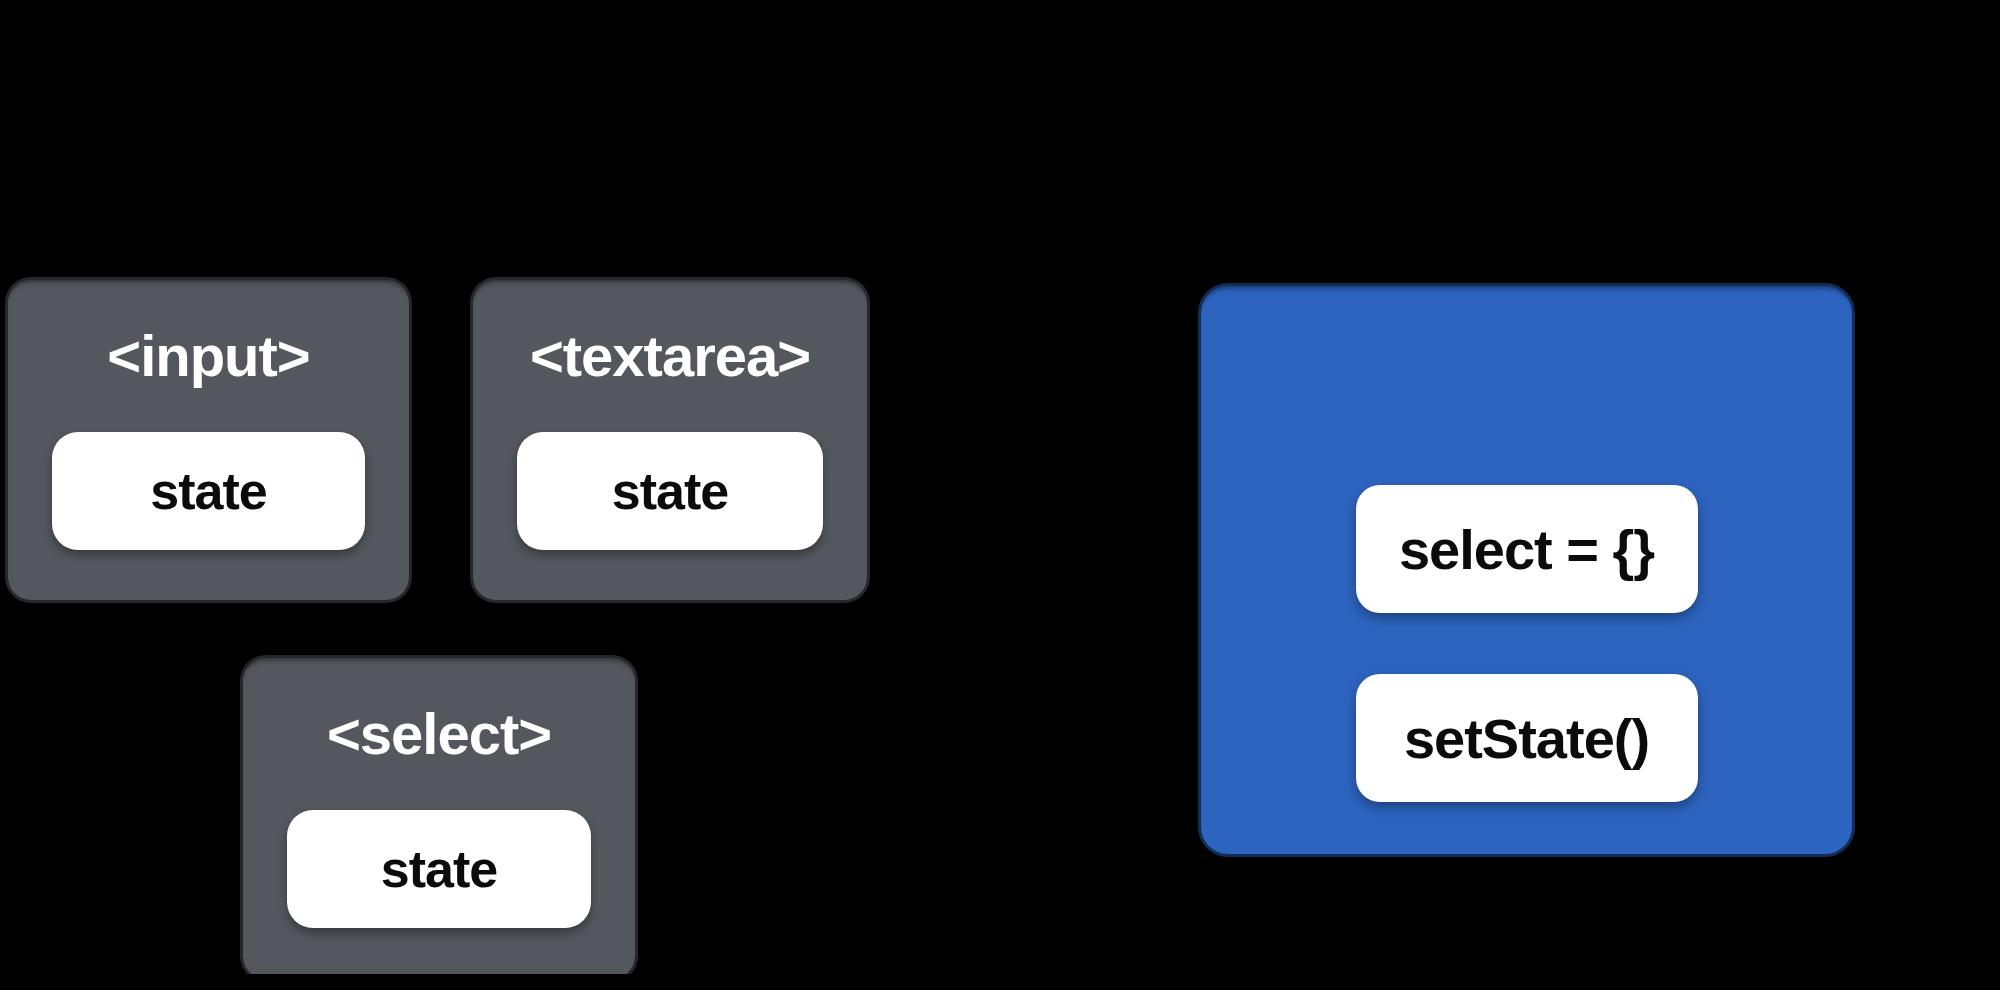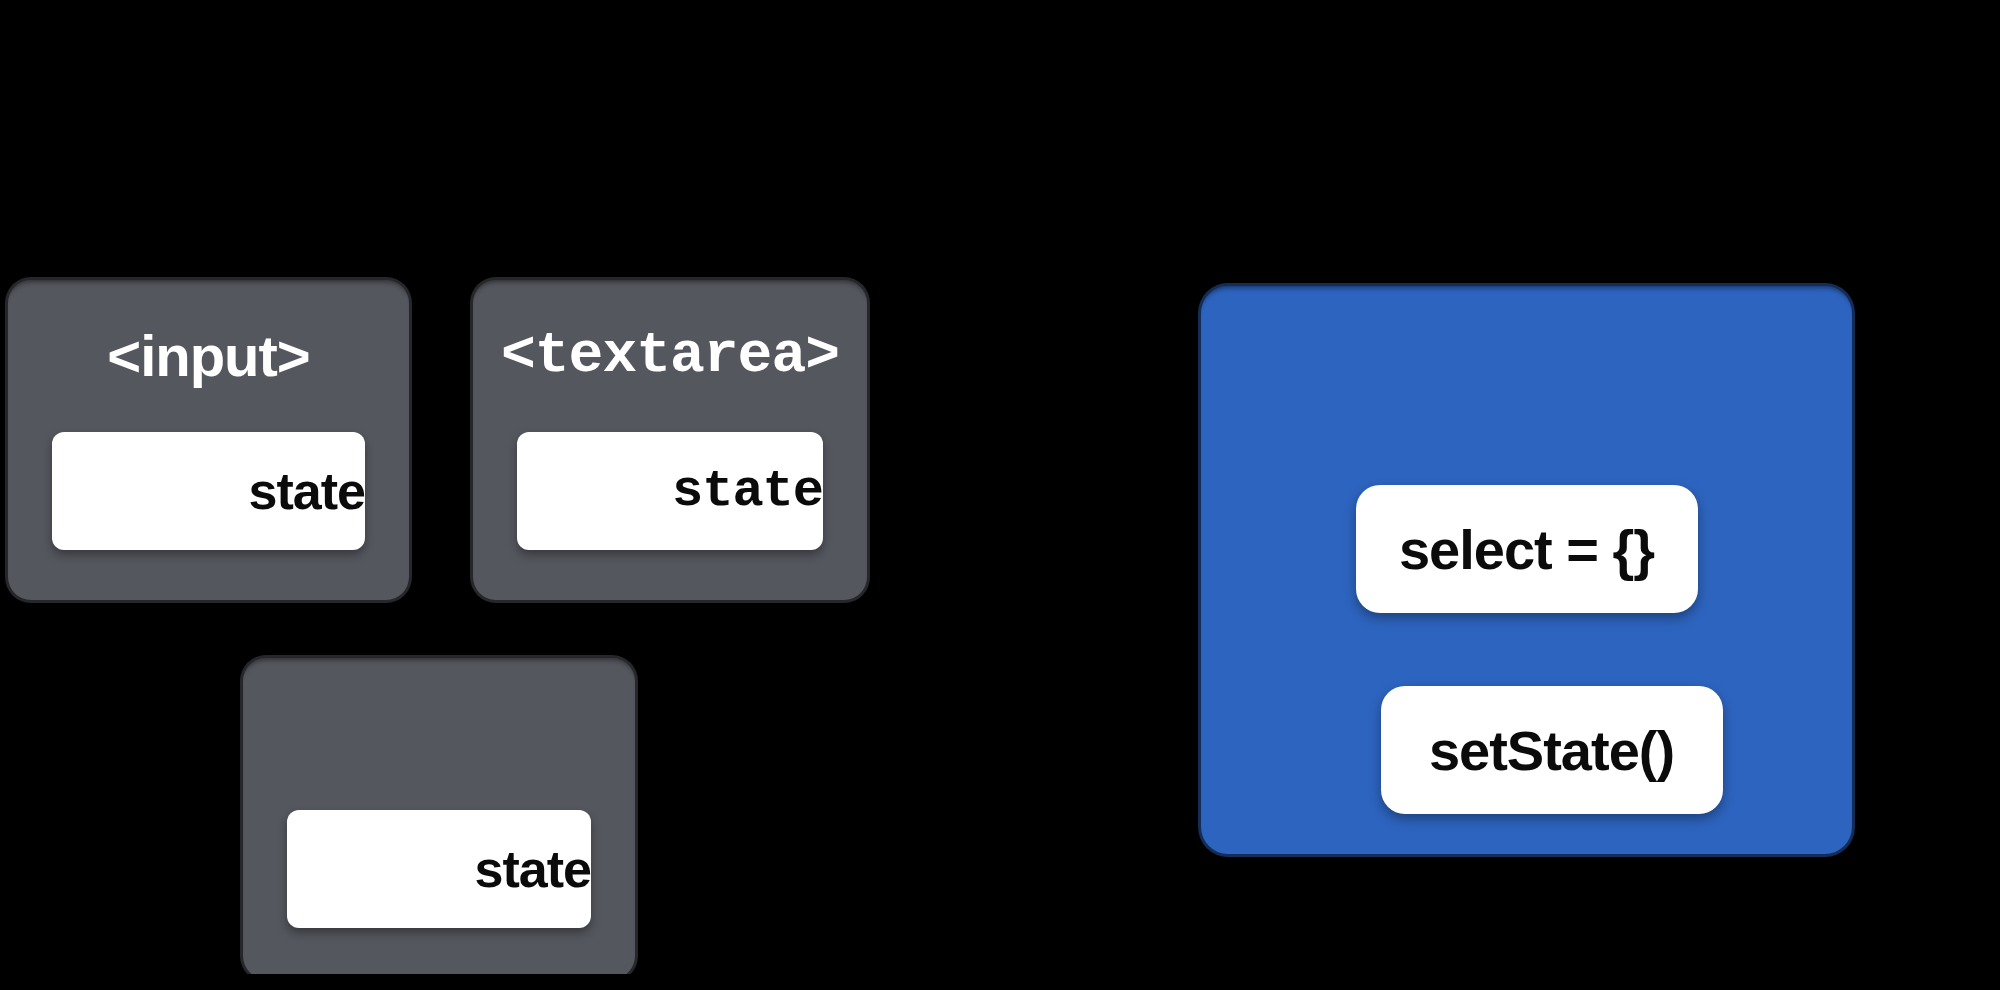--- a/index.html
+++ b/index.html
@@ -20,21 +20,21 @@
   .el-box {
     position: absolute;
     background: #54575e;
     border: 3px solid rgba(0,0,0,0.55);
     border-radius: 26px;
     box-sizing: border-box;
     box-shadow: inset 0 6px 5px -4px rgba(0,0,0,0.45),
                 0 6px 14px rgba(0,0,0,0.5);
   }
   .el-box--input    { left: 5px;   top: 277px; width: 407px; height: 326px; }
-  .el-box--textarea { left: 470px; top: 277px; width: 400px; height: 326px; font-family: Liberation Mono, monospace; }
+  .el-box--textarea { left: 470px; top: 277px; width: 400px; height: 326px; }
   .el-box--select   { left: 240px; top: 655px; width: 398px; height: 327px; }
 
   .el-box .tag {
     position: absolute;
     left: 0; right: 0; top: 0;
     height: 150px;
     display: flex;
     align-items: center;
     justify-content: center;
     color: #ffffff;
@@ -42,25 +42,25 @@
     font-weight: 800;
     letter-spacing: -1px;
     white-space: nowrap;
   }
   .el-box .pill {
     position: absolute;
     left: 44px; right: 44px;
     top: 152px;
     height: 118px;
     background: #ffffff;
-    border-radius: 12px;
+    border-radius: 26px;
     box-shadow: 0 5px 10px rgba(0,0,0,0.35);
     display: flex;
     align-items: center;
-    justify-content: flex-end;
+    justify-content: center;
     color: #0b0b0b;
     font-size: 52px;
     font-weight: 800;
     letter-spacing: -1px;
   }
 
   
   .component-box {
     position: absolute;
     left: 1198px; top: 283px;
@@ -97,21 +97,21 @@
     display: flex;
     align-items: center;
     justify-content: center;
     color: #0b0b0b;
     font-size: 56px;
     font-weight: 800;
     letter-spacing: -1px;
     white-space: nowrap;
   }
   .c-pill--state    { top: 199px; }
-  .c-pill--setstate { top: 400px; margin-left: 25px; }
+  .c-pill--setstate { top: 388px; }
 </style>
 </head>
 <body>
 
 <div class="stage">
 
   <div class="el-box el-box--input">
     <div class="tag">&lt;input&gt;</div>
     <div class="pill">
       <span>state</span>
@@ -119,20 +119,21 @@
   </div>
 
   <div class="el-box el-box--textarea">
     <div class="tag">&lt;textarea&gt;</div>
     <div class="pill">
       <span>state</span>
     </div>
   </div>
 
   <div class="el-box el-box--select">
+    <div class="tag">&lt;select&gt;</div>
     <div class="pill">
       <span>state</span>
     </div>
   </div>
 
   <div class="component-box">
     <div class="c-pill c-pill--state">
       <span>select = {}</span>
     </div>
     <div class="c-pill c-pill--setstate">

